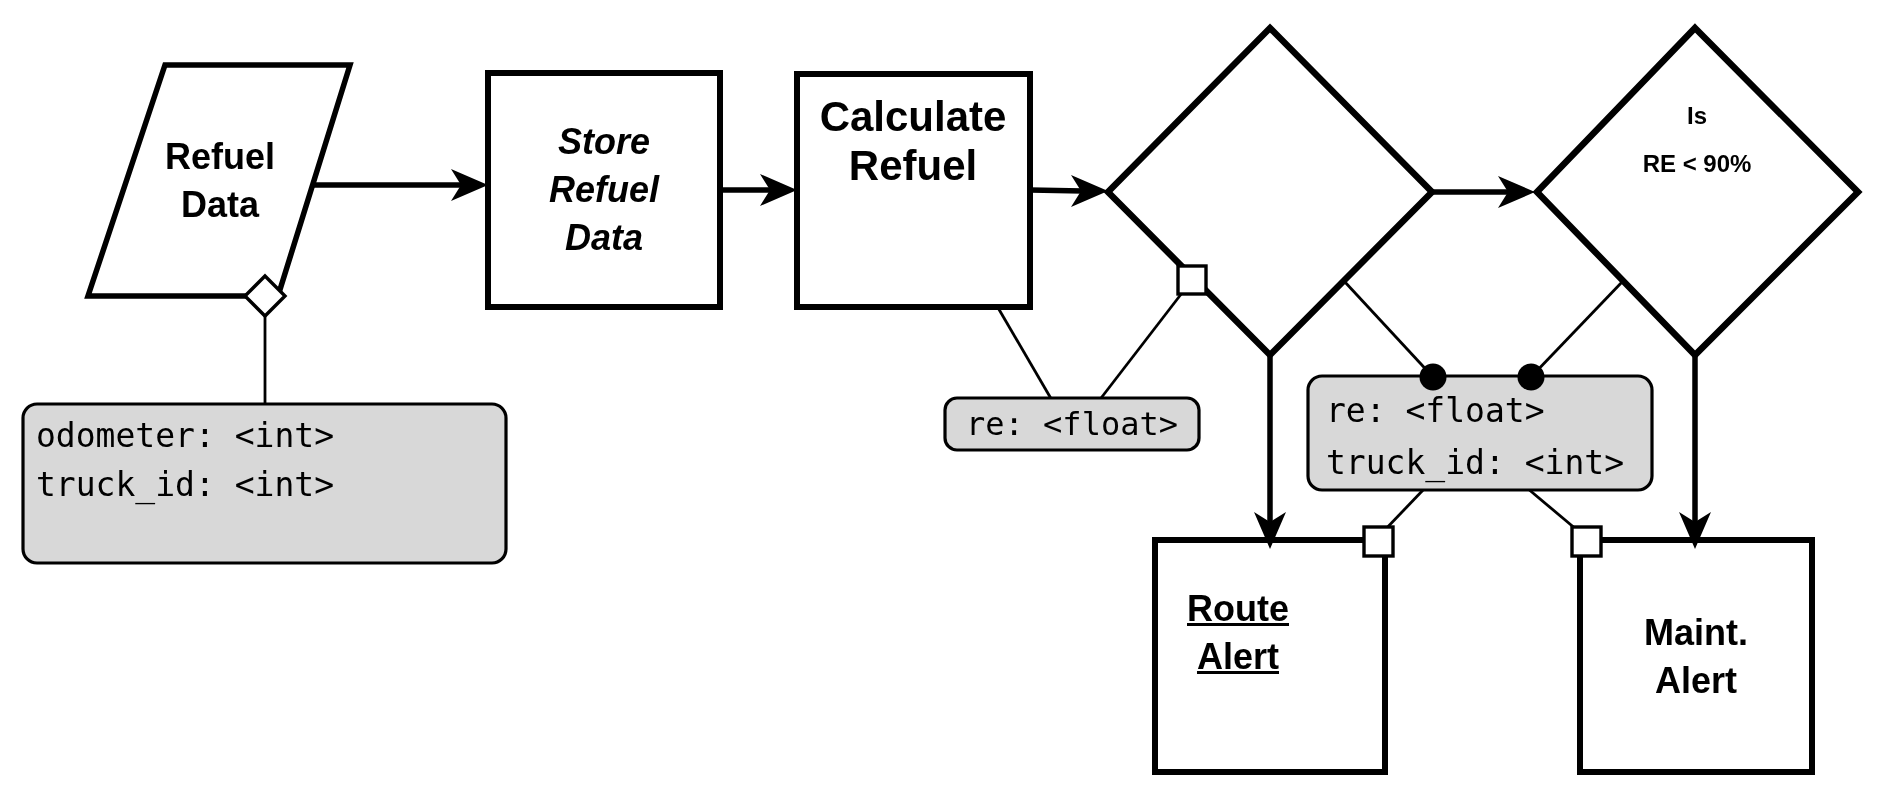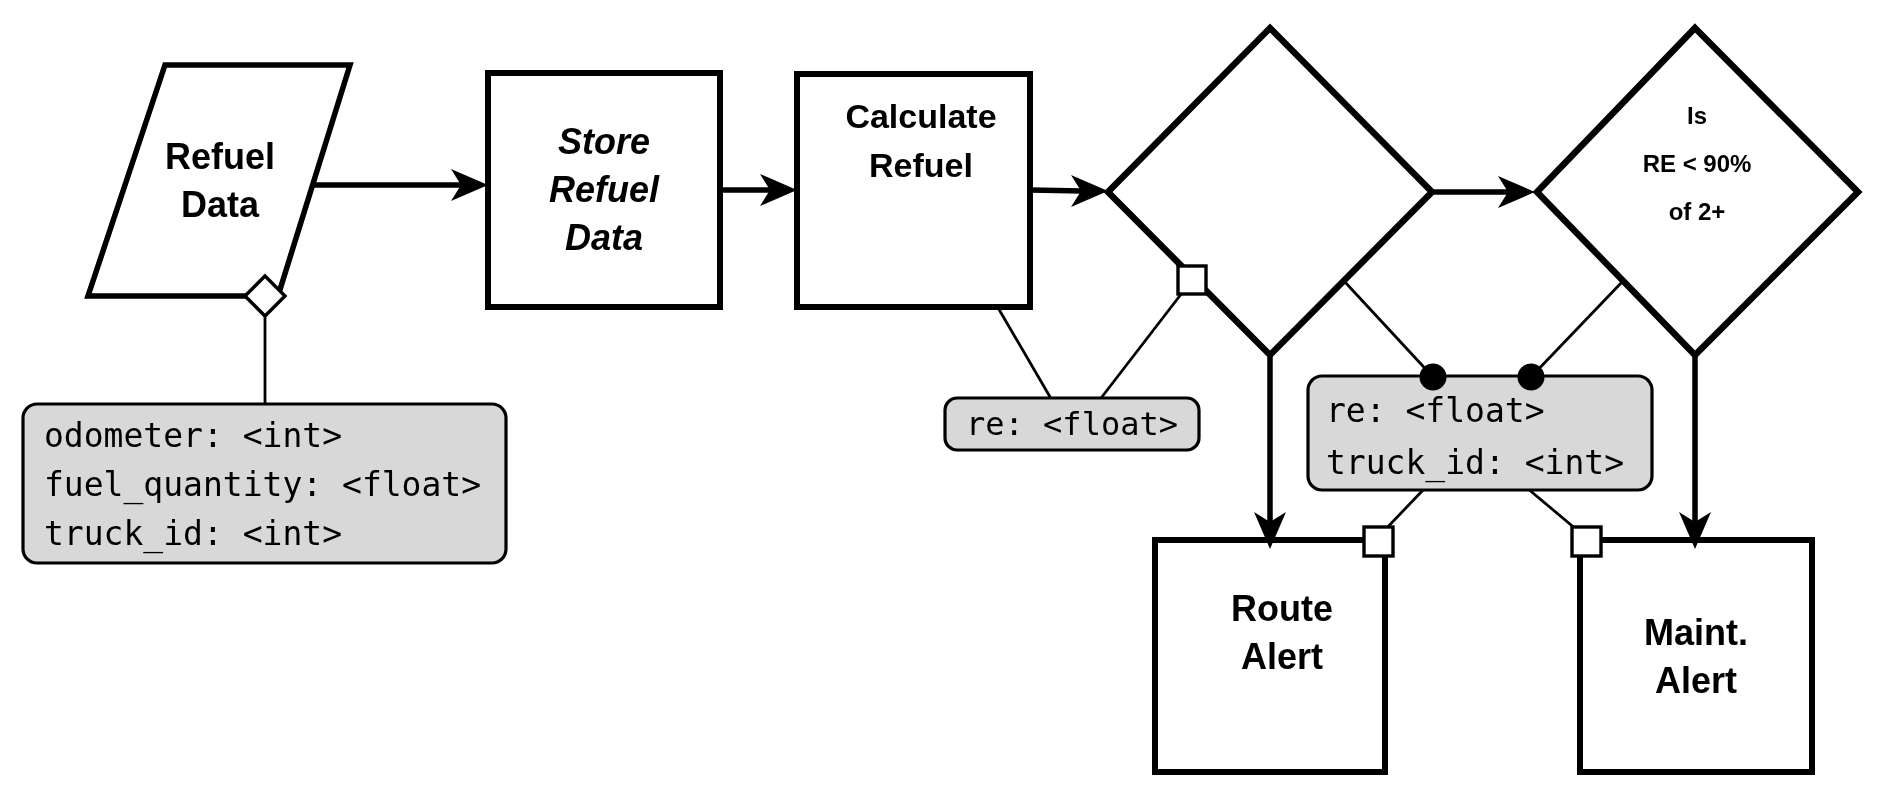--- a/index.html
+++ b/index.html
@@ -89,45 +89,43 @@
     <span>Refuel</span>
     <span>Data</span>
   </div>
 
   <div class="label" style="left:494px;top:118px;width:220px;font-style:italic;">
     <span>Store</span>
     <span>Refuel</span>
     <span>Data</span>
   </div>
 
-  <div class="label" style="left:800px;top:92px;width:226px;font-size:34px;line-height:49px;padding-left:8px;">
+  <div class="label" style="left:800px;top:92px;width:226px;font-size:42px;line-height:49px;">
     <span>Calculate</span>
     <span>Refuel</span>
   </div>
 
 
   <div class="label" style="left:1587px;top:92px;width:220px;font-size:24px;">
     <span>Is</span>
     <span>RE &lt; 90%</span>
-    <span>of 2+</span>
   </div>
 
-  <div class="label" style="left:1172px;top:585px;width:220px;">
+  <div class="label" style="left:1128px;top:585px;width:220px;text-decoration:underline;">
     <span>Route</span>
     <span>Alert</span>
   </div>
 
   <div class="label" style="left:1585px;top:609px;width:222px;">
     <span>Maint.</span>
     <span>Alert</span>
   </div>
 
-  <div class="anno" style="left:44px;top:411px;">
+  <div class="anno" style="left:36px;top:411px;">
     <span>odometer: &lt;int&gt;</span>
-    <span>fuel_quantity: &lt;float&gt;</span>
     <span>truck_id: &lt;int&gt;</span>
   </div>
 
   <div class="anno centered" style="left:945px;top:398px;width:254px;height:52px;font-size:32px;line-height:38px;">
     <span>re: &lt;float&gt;</span>
   </div>
 
   <div class="anno" style="left:1326px;top:385px;line-height:52px;">
     <span>re: &lt;float&gt;</span>
     <span>truck_id: &lt;int&gt;</span>

